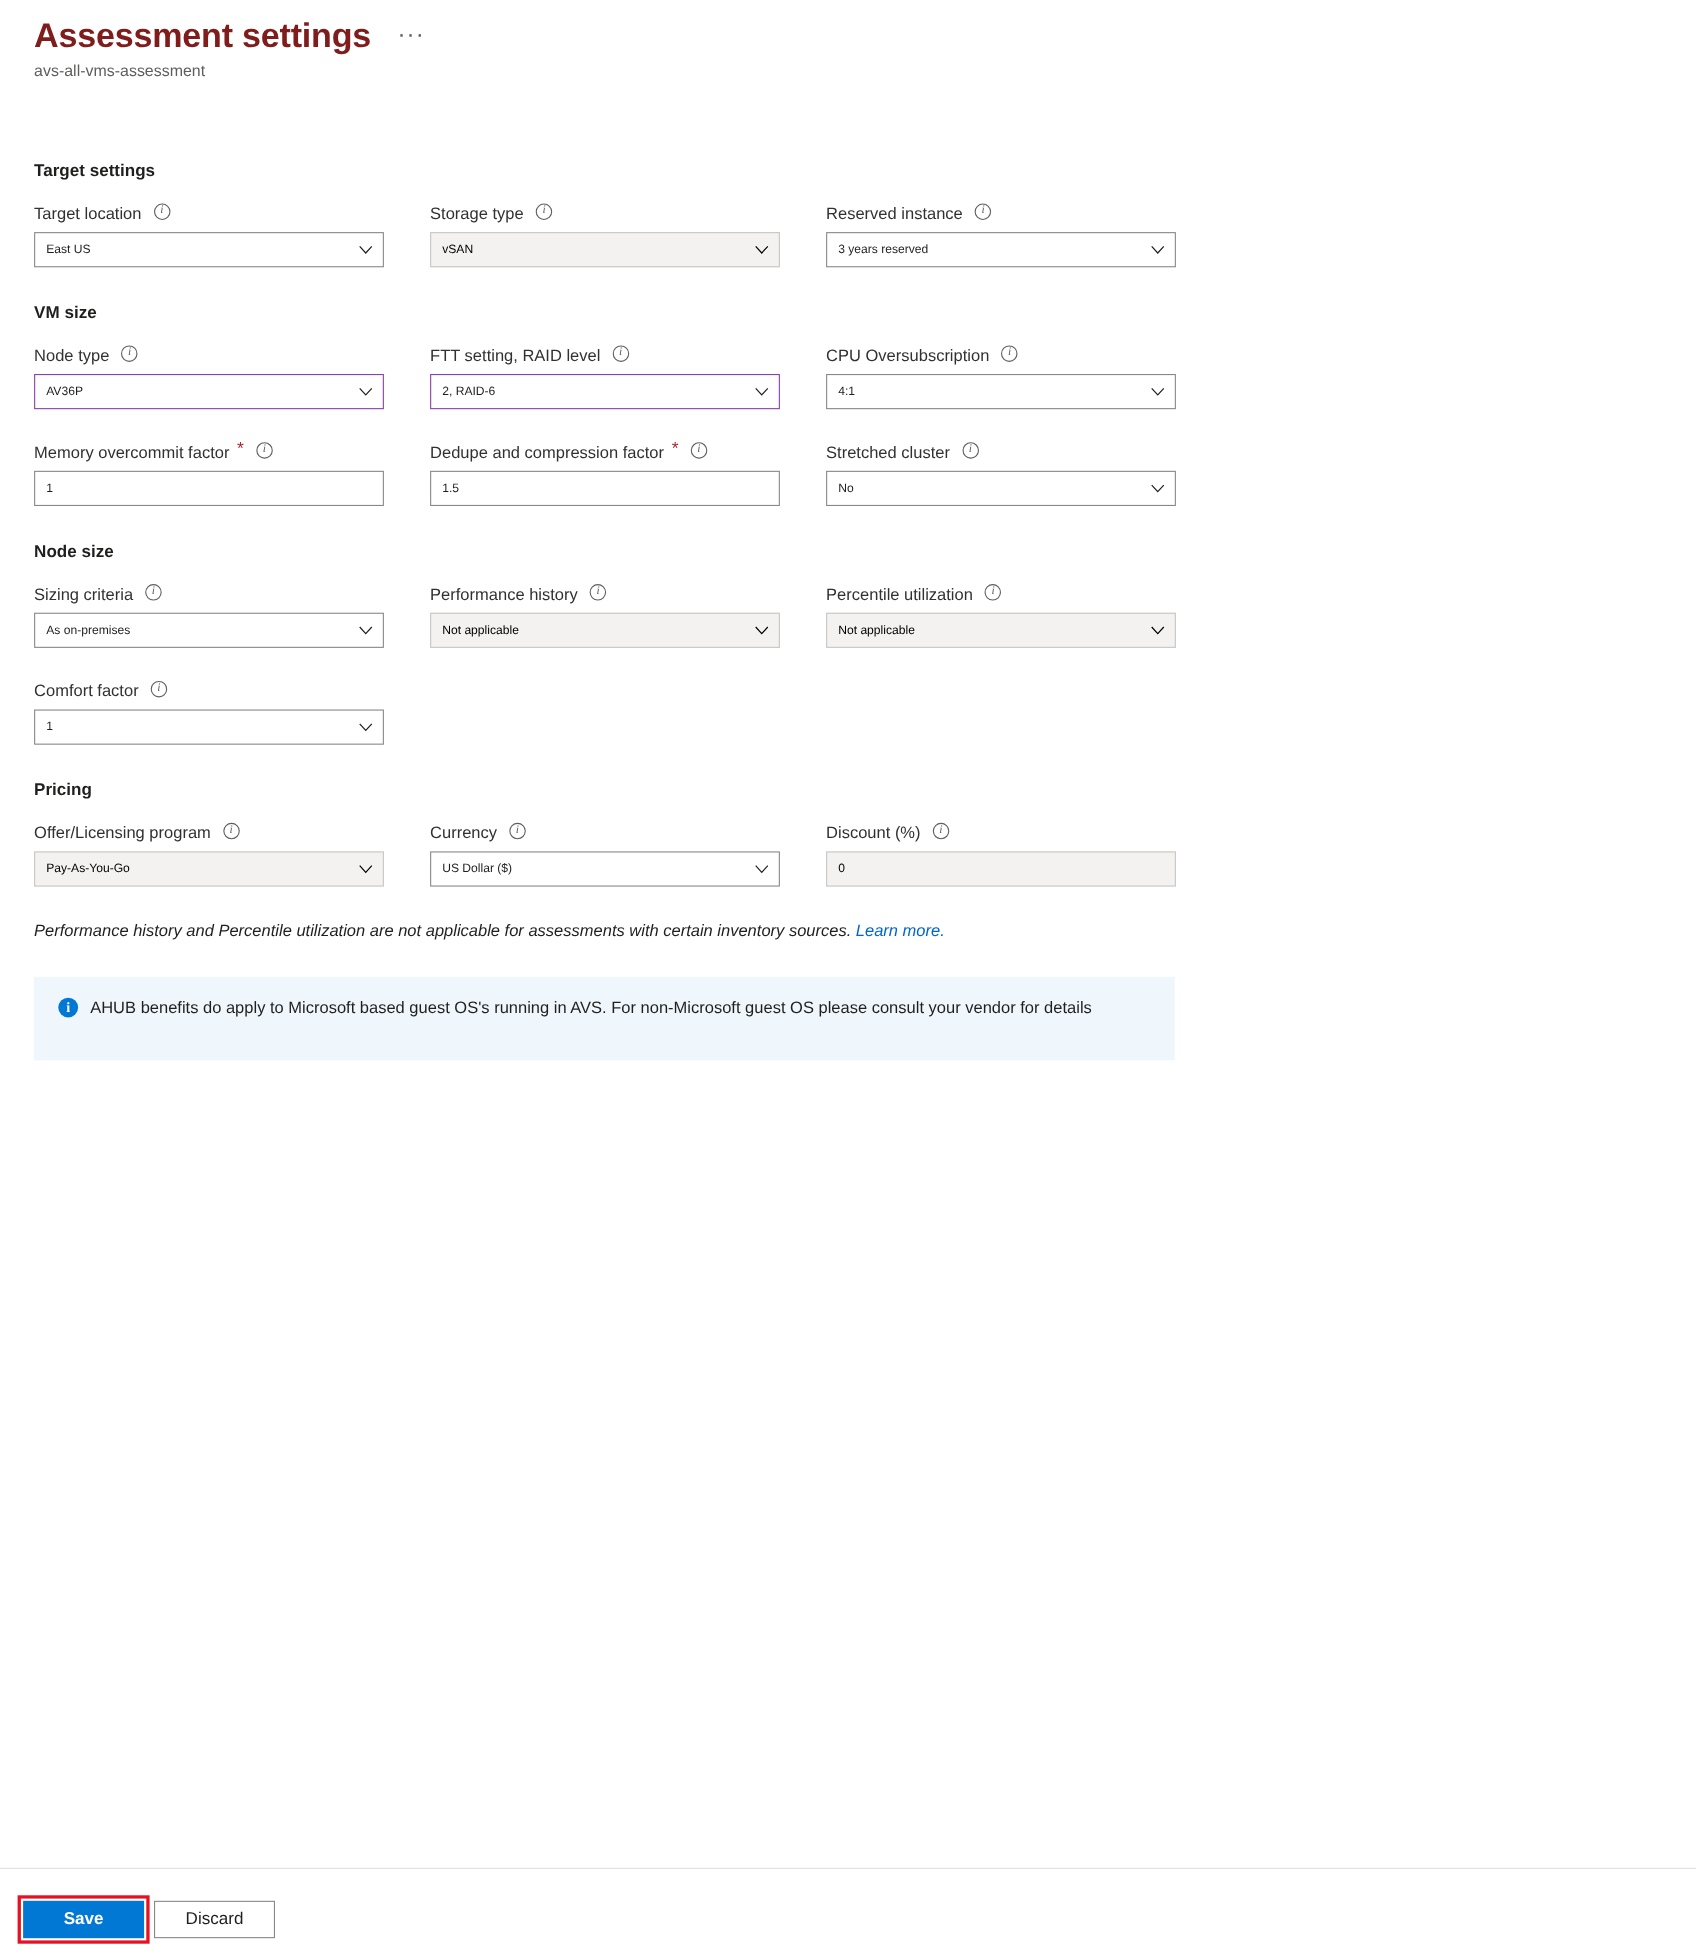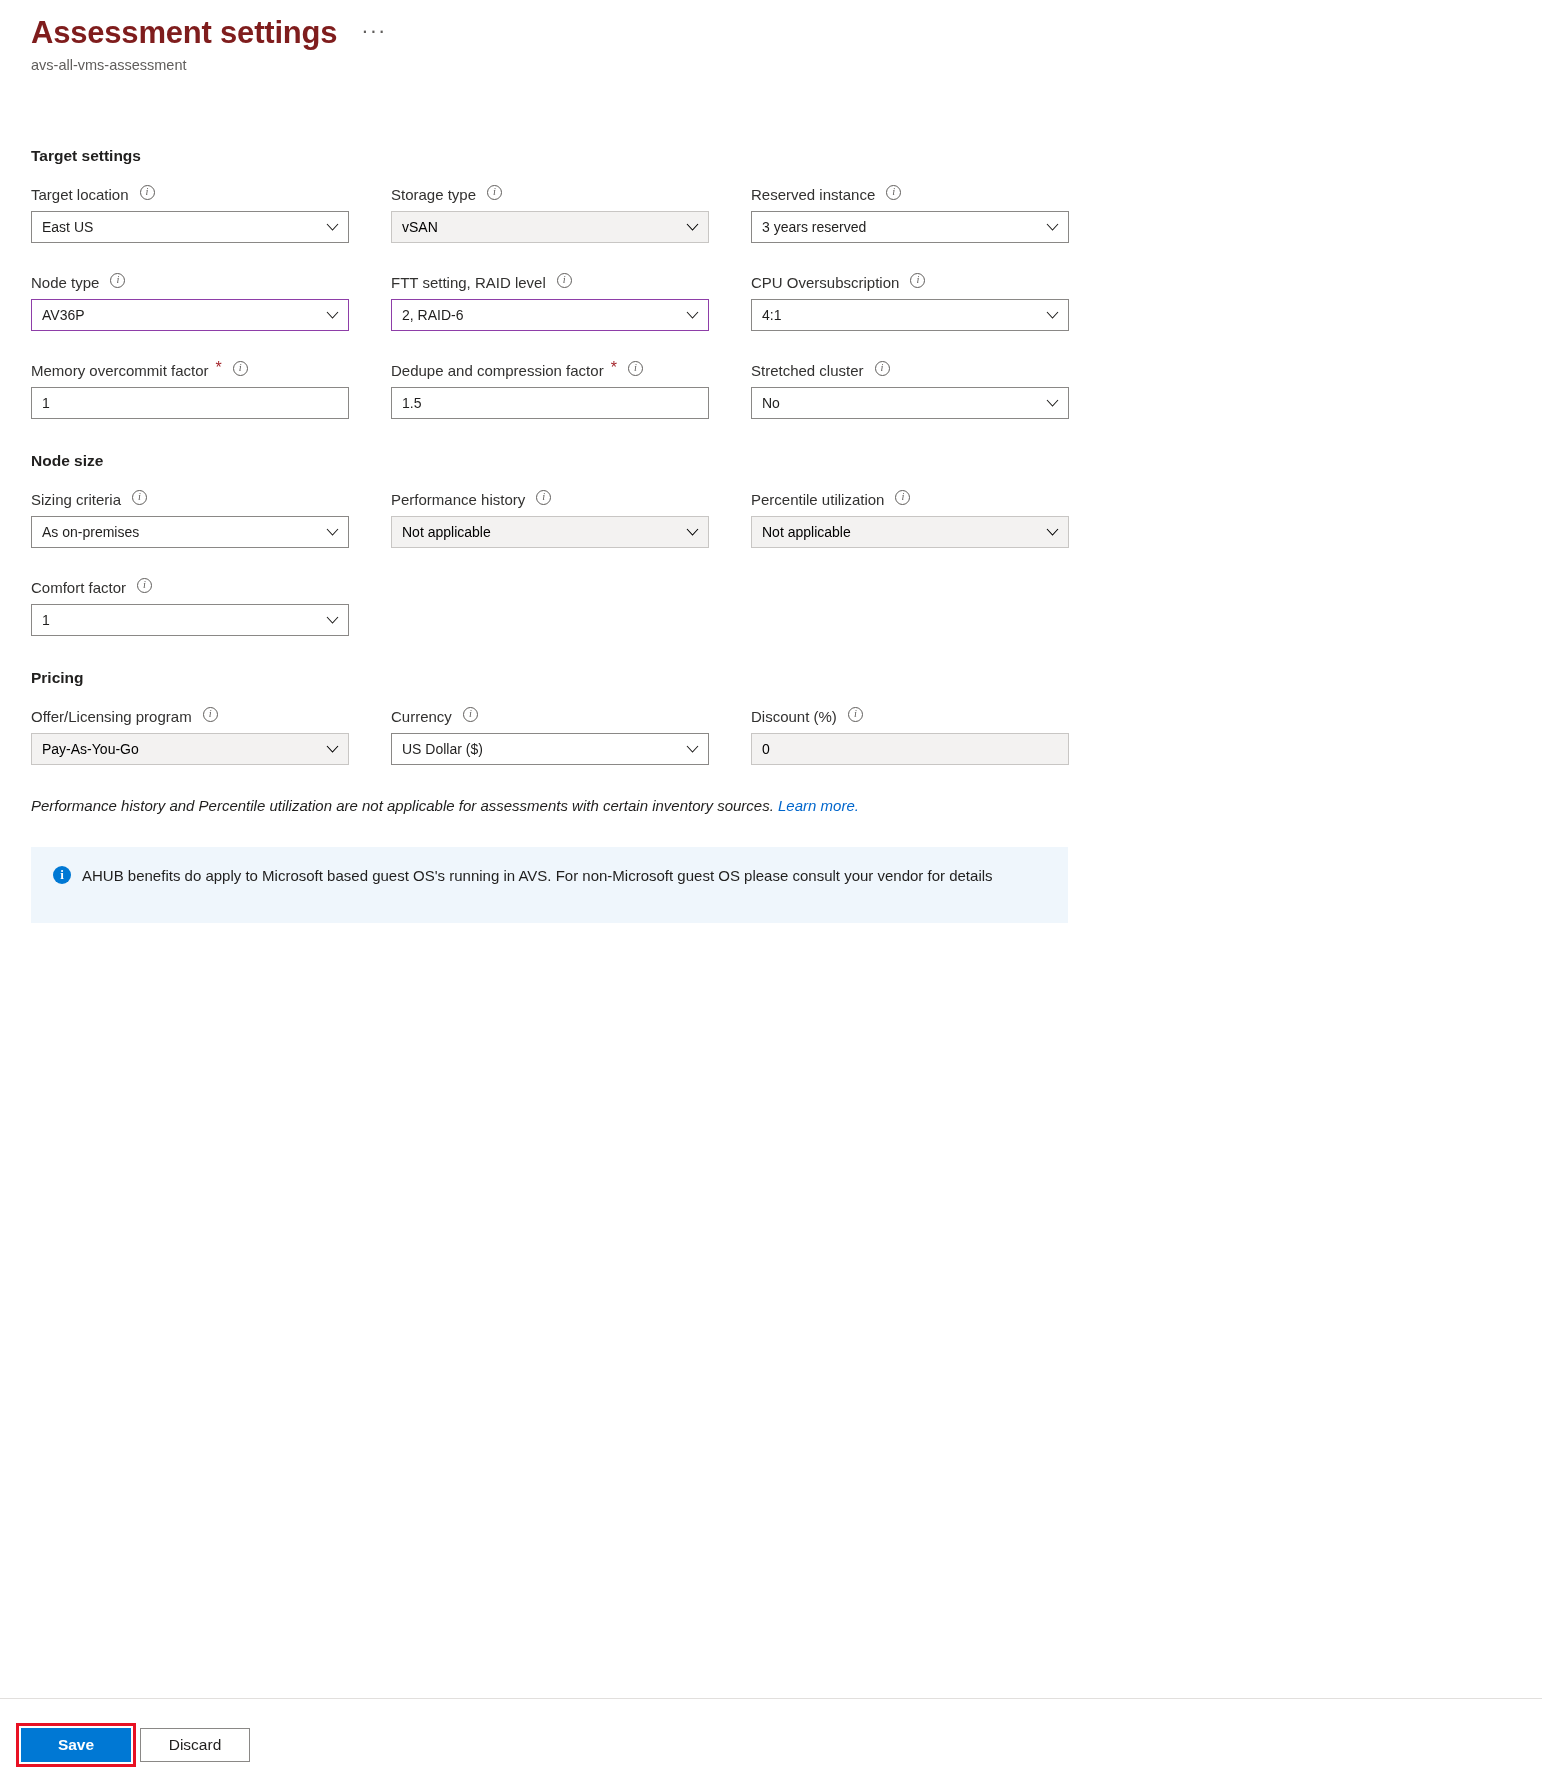--- a/index.html
+++ b/index.html
@@ -91,21 +91,21 @@
   }
 
   .control {
     position: relative;
     height: 32px;
     border: 1px solid #8a8886;
     background: #ffffff;
     display: flex;
     align-items: center;
     padding: 0 47px 0 10px;
-    font-size: 14px;
+    font-size: 11px;
     color: #201f1e;
     cursor: pointer;
     overflow: hidden;
     white-space: nowrap;
   }
   .control.textbox { cursor: text; padding-right: 10px; }
   .control.disabled {
     background: #f3f2f1;
     border-color: #c8c6c4;
     color: #000000;
@@ -261,20 +261,21 @@
                 <span class="chev">
                   <svg viewBox="0 0 13 13">
                     <path d="M1 3.5 L6.5 9.5 L12 3.5" fill="none" stroke="currentColor" stroke-width="1.1"></path>
                   </svg>
                 </span>
               </div>
             </div>
           </div>
         </div>
         <div>
+          <div class="section-title sec-vmsize">VM size</div>
           <div class="grid-row">
             <div class="field">
               <div class="field-label">
                 <span>Node type</span>
                 <span class="info-icon">i</span>
               </div>
               <div class="control highlight">
                 <span>AV36P</span>
                 <span class="chev">
                   <svg viewBox="0 0 13 13">

